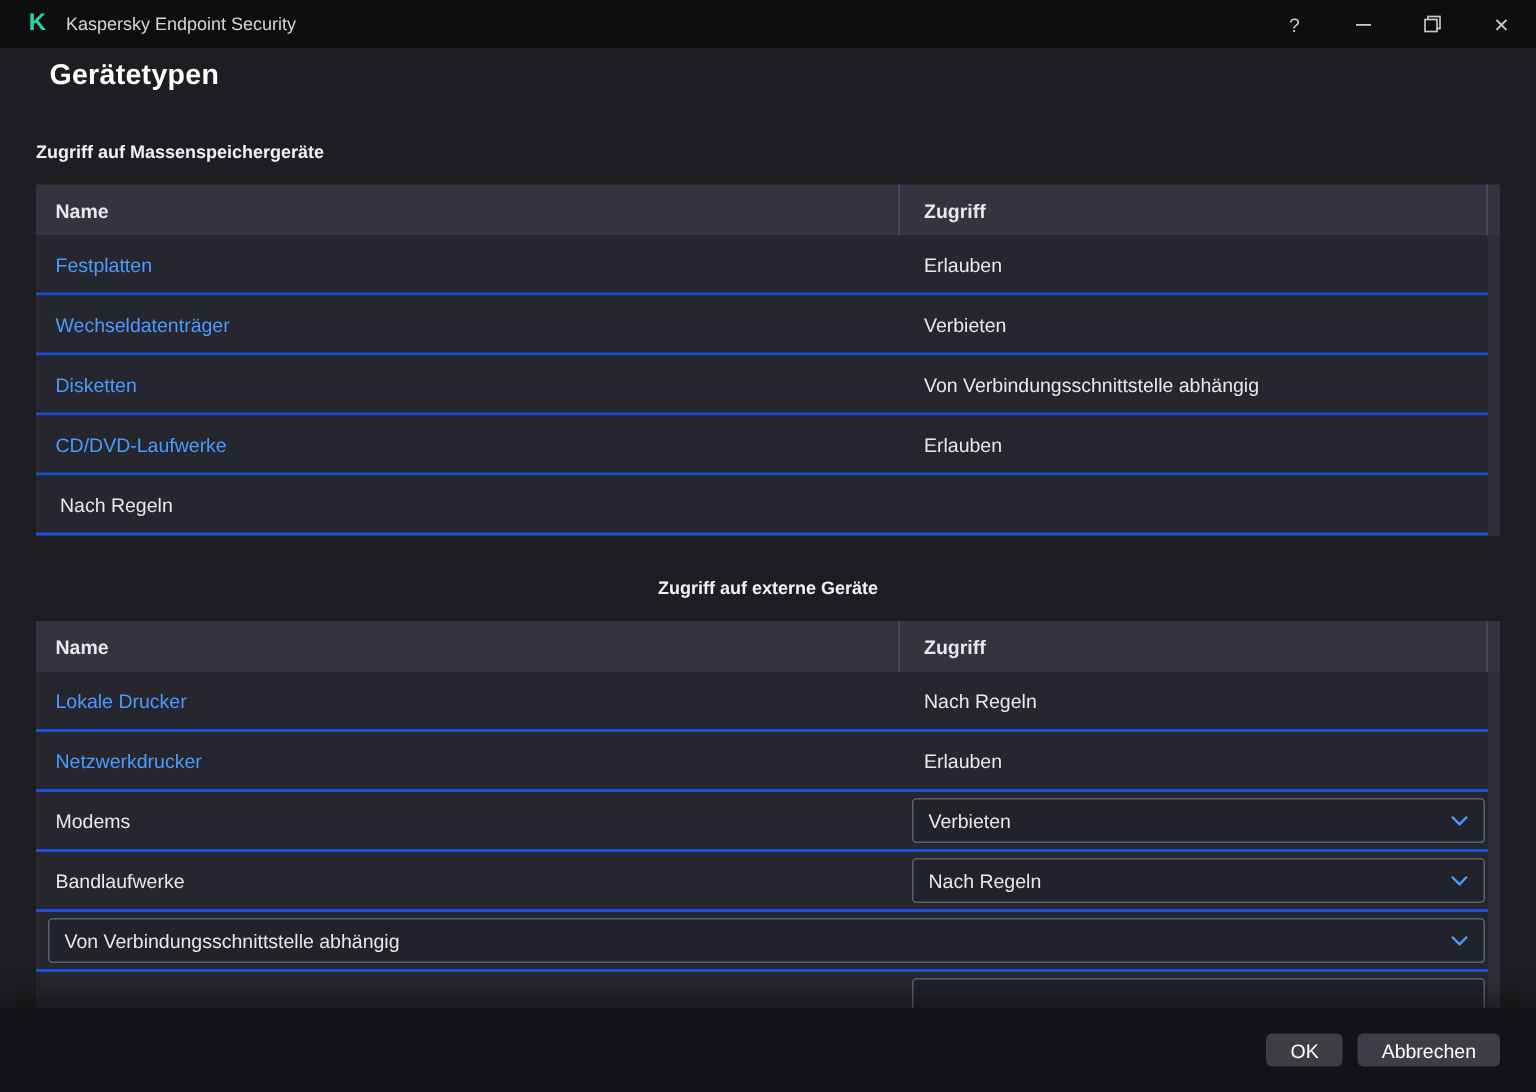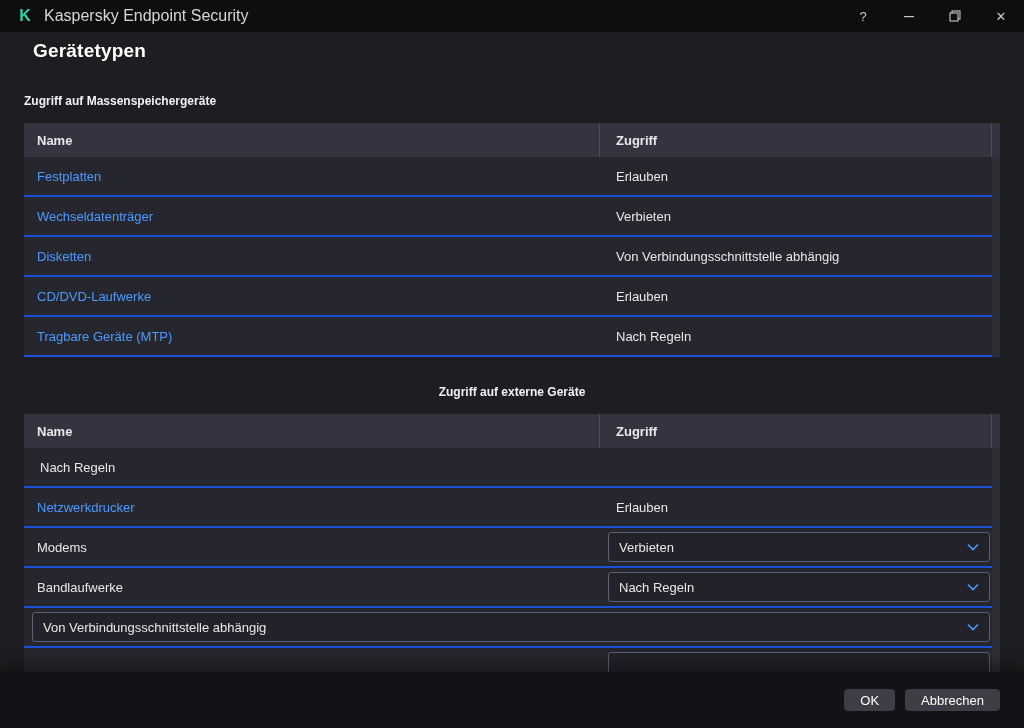--- a/index.html
+++ b/index.html
@@ -5,21 +5,21 @@
   * { margin:0; padding:0; box-sizing:border-box; }
   html,body { width:1024px; height:728px; overflow:hidden; }
   body { font-family:"Liberation Sans", sans-serif; background:#1e1e22; color:#e8e8ea; }
   .window { position:relative; width:1024px; height:728px; background:#1e1e22; overflow:hidden; }
 
   
   .titlebar { height:32px; background:#0e0e11; display:flex; align-items:center; justify-content:space-between; }
   .title-left { display:flex; align-items:center; gap:10px; padding-left:16px; }
   .logo { width:18px; height:18px; display:flex; align-items:center; justify-content:center;
           font-weight:800; font-size:16px; color:#2bd4a4; }
-  .title-text { font-size:16px; color:#d6d6d8; }
+  .title-text { font-size:12px; color:#d6d6d8; }
   .title-controls { display:flex; align-items:stretch; height:32px; }
   .tb-btn { width:46px; display:flex; align-items:center; justify-content:center;
             color:#c9c9cc; font-size:13px; cursor:default; }
   .tb-btn svg { display:block; }
 
   
   .content { padding:0 24px; }
   h1.page-title { font-size:19px; font-weight:700; color:#ffffff; margin:8px 0 0 9px; letter-spacing:.2px; }
   h2.section-heading { font-size:12px; font-weight:700; color:#f2f2f4; margin-top:32px; }
   h2.section-heading.second { margin-top:28px;text-align:center; }
@@ -107,39 +107,39 @@
             <span>Von Verbindungsschnittstelle abhängig</span>
           </div>
       </div>
       <div class="row">
         <div class="cell-name"><a class="link">CD/DVD-Laufwerke</a></div>
         <div class="cell-access">
             <span>Erlauben</span>
           </div>
       </div>
       <div class="row">
-        <div class="cell-name"><a class="link">Tragbare Geräte (MTP)</a></div>
         <div class="cell-access">
             <span>Nach Regeln</span>
           </div>
       </div>
 
       <div class="scroll-track"></div>
     </div>
 
     <h2 class="section-heading second">Zugriff auf externe Geräte</h2>
 
     <div class="table">
       <div class="thead">
         <div class="th-name">Name</div>
         <div class="th-access">Zugriff</div>
         <div class="th-scroll"></div>
       </div>
 
       <div class="row">
+        <div class="cell-name"><a class="link">Lokale Drucker</a></div>
         <div class="cell-access">
             <span>Nach Regeln</span>
           </div>
       </div>
       <div class="row">
         <div class="cell-name"><a class="link">Netzwerkdrucker</a></div>
         <div class="cell-access">
             <span>Erlauben</span>
           </div>
       </div>

